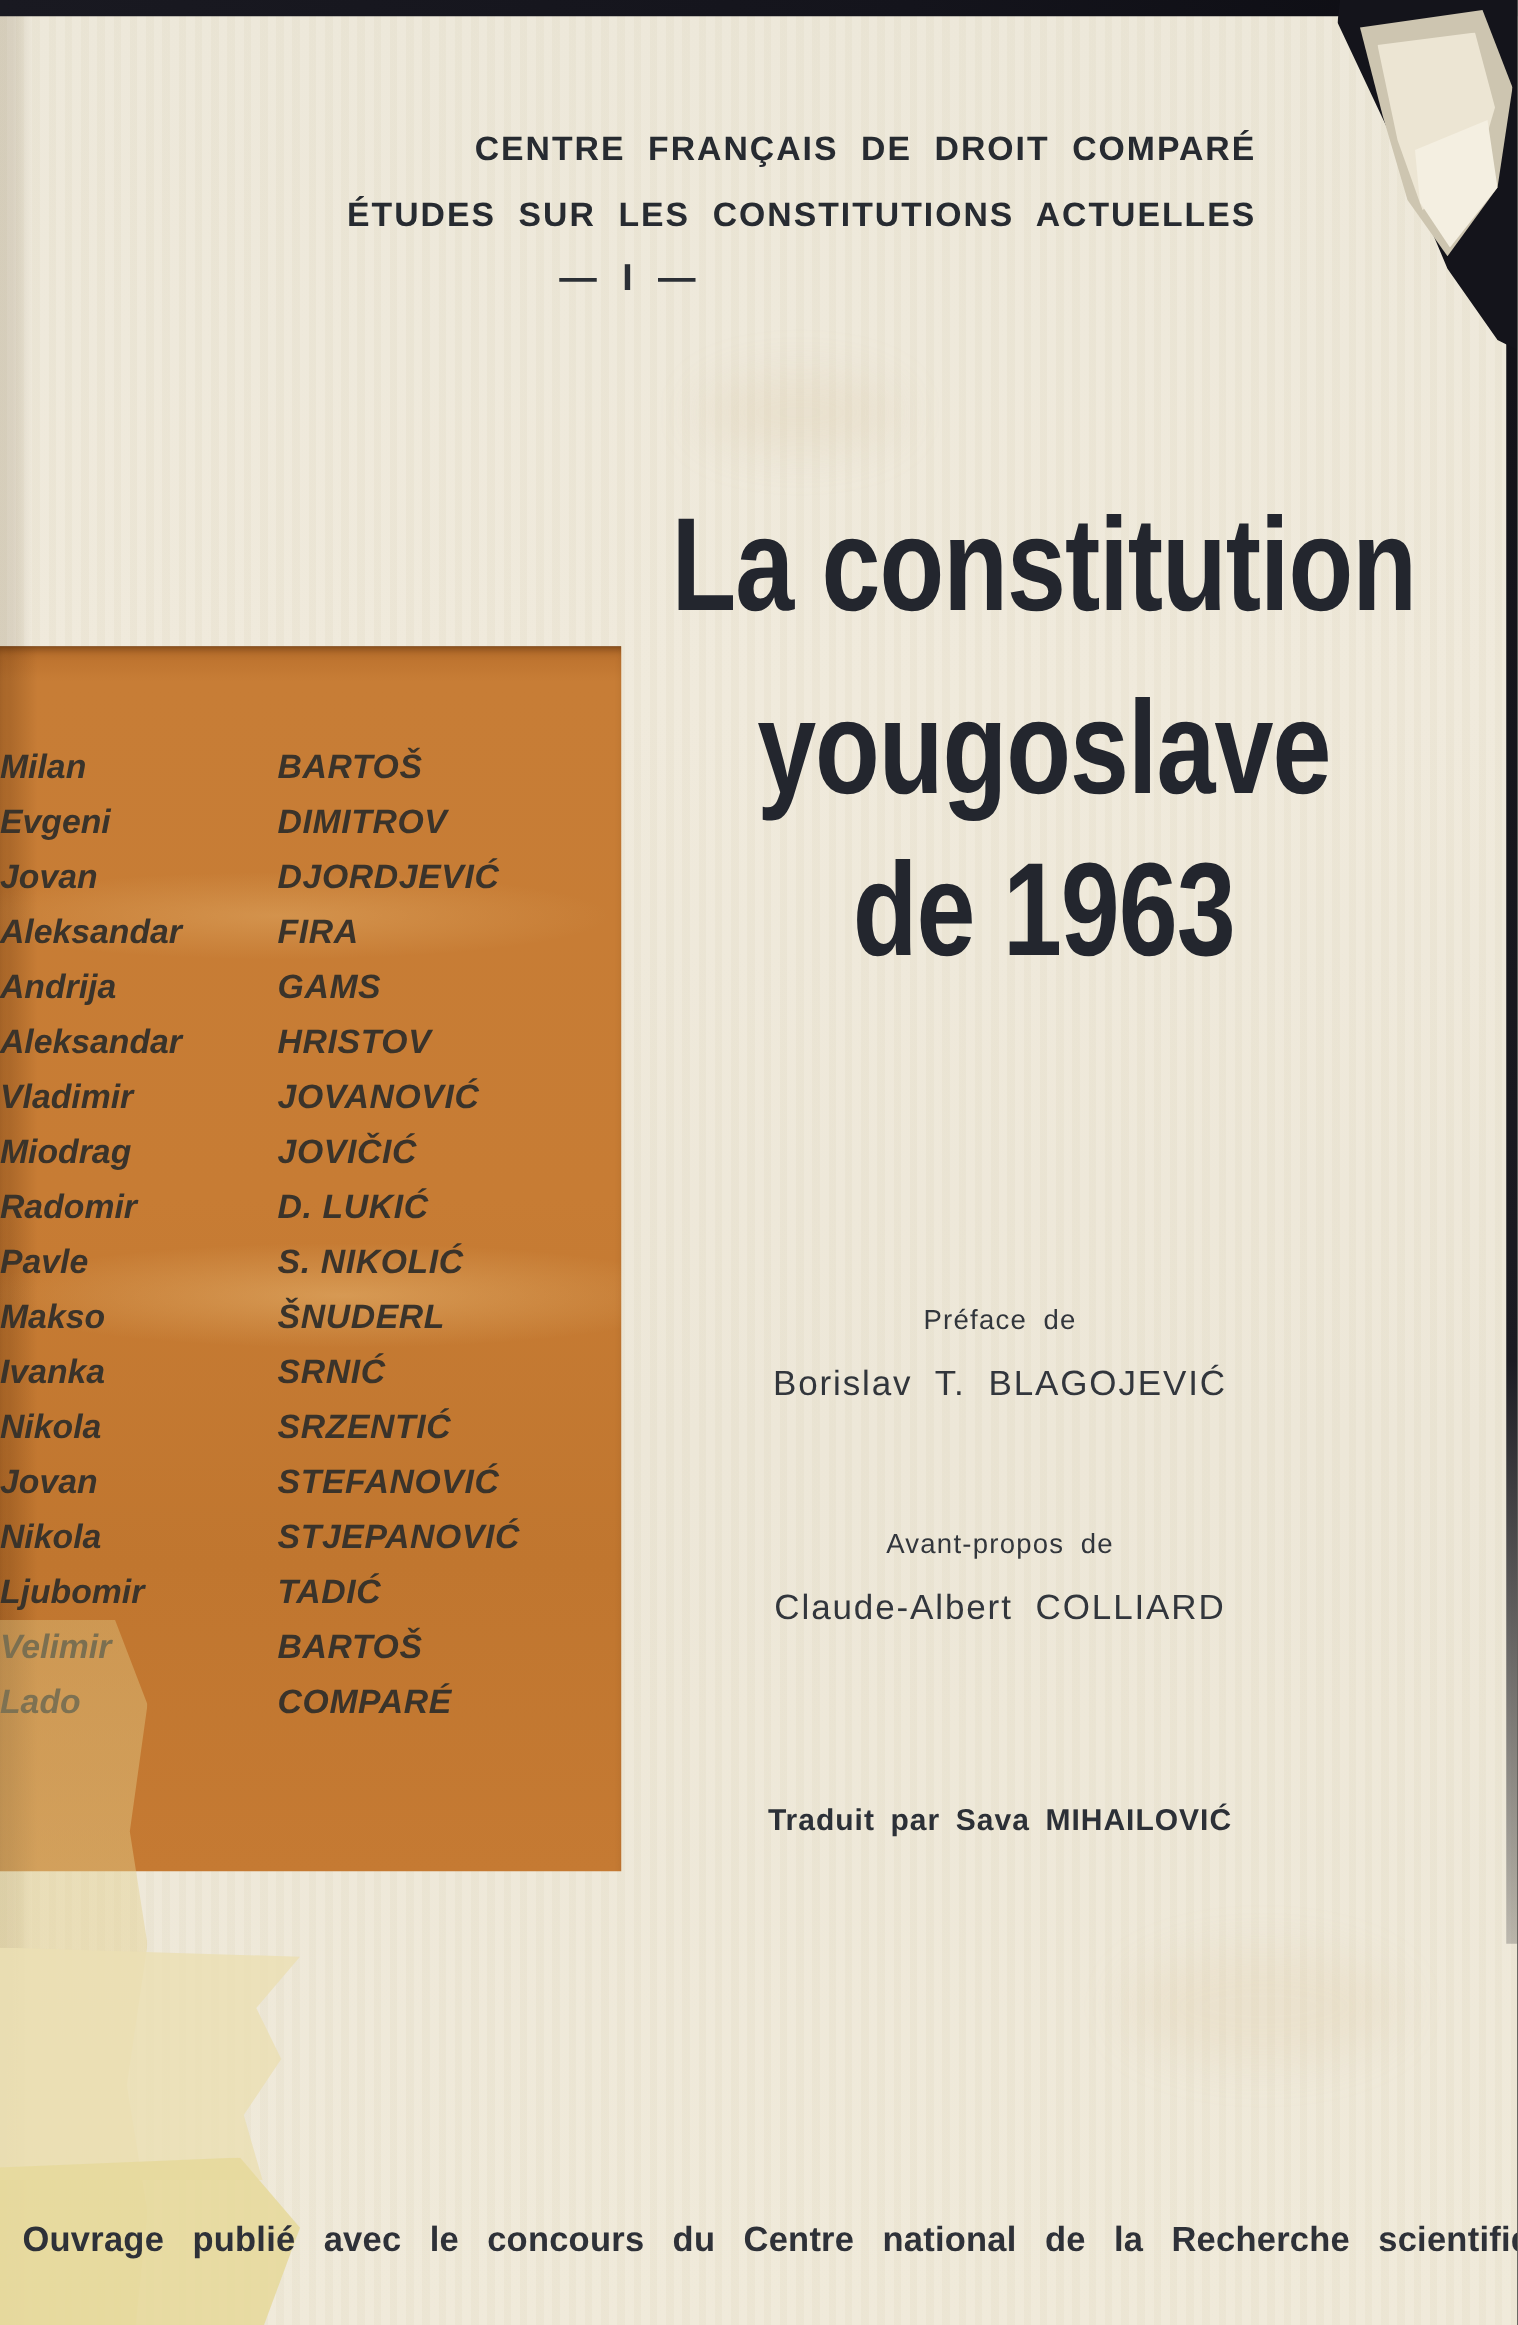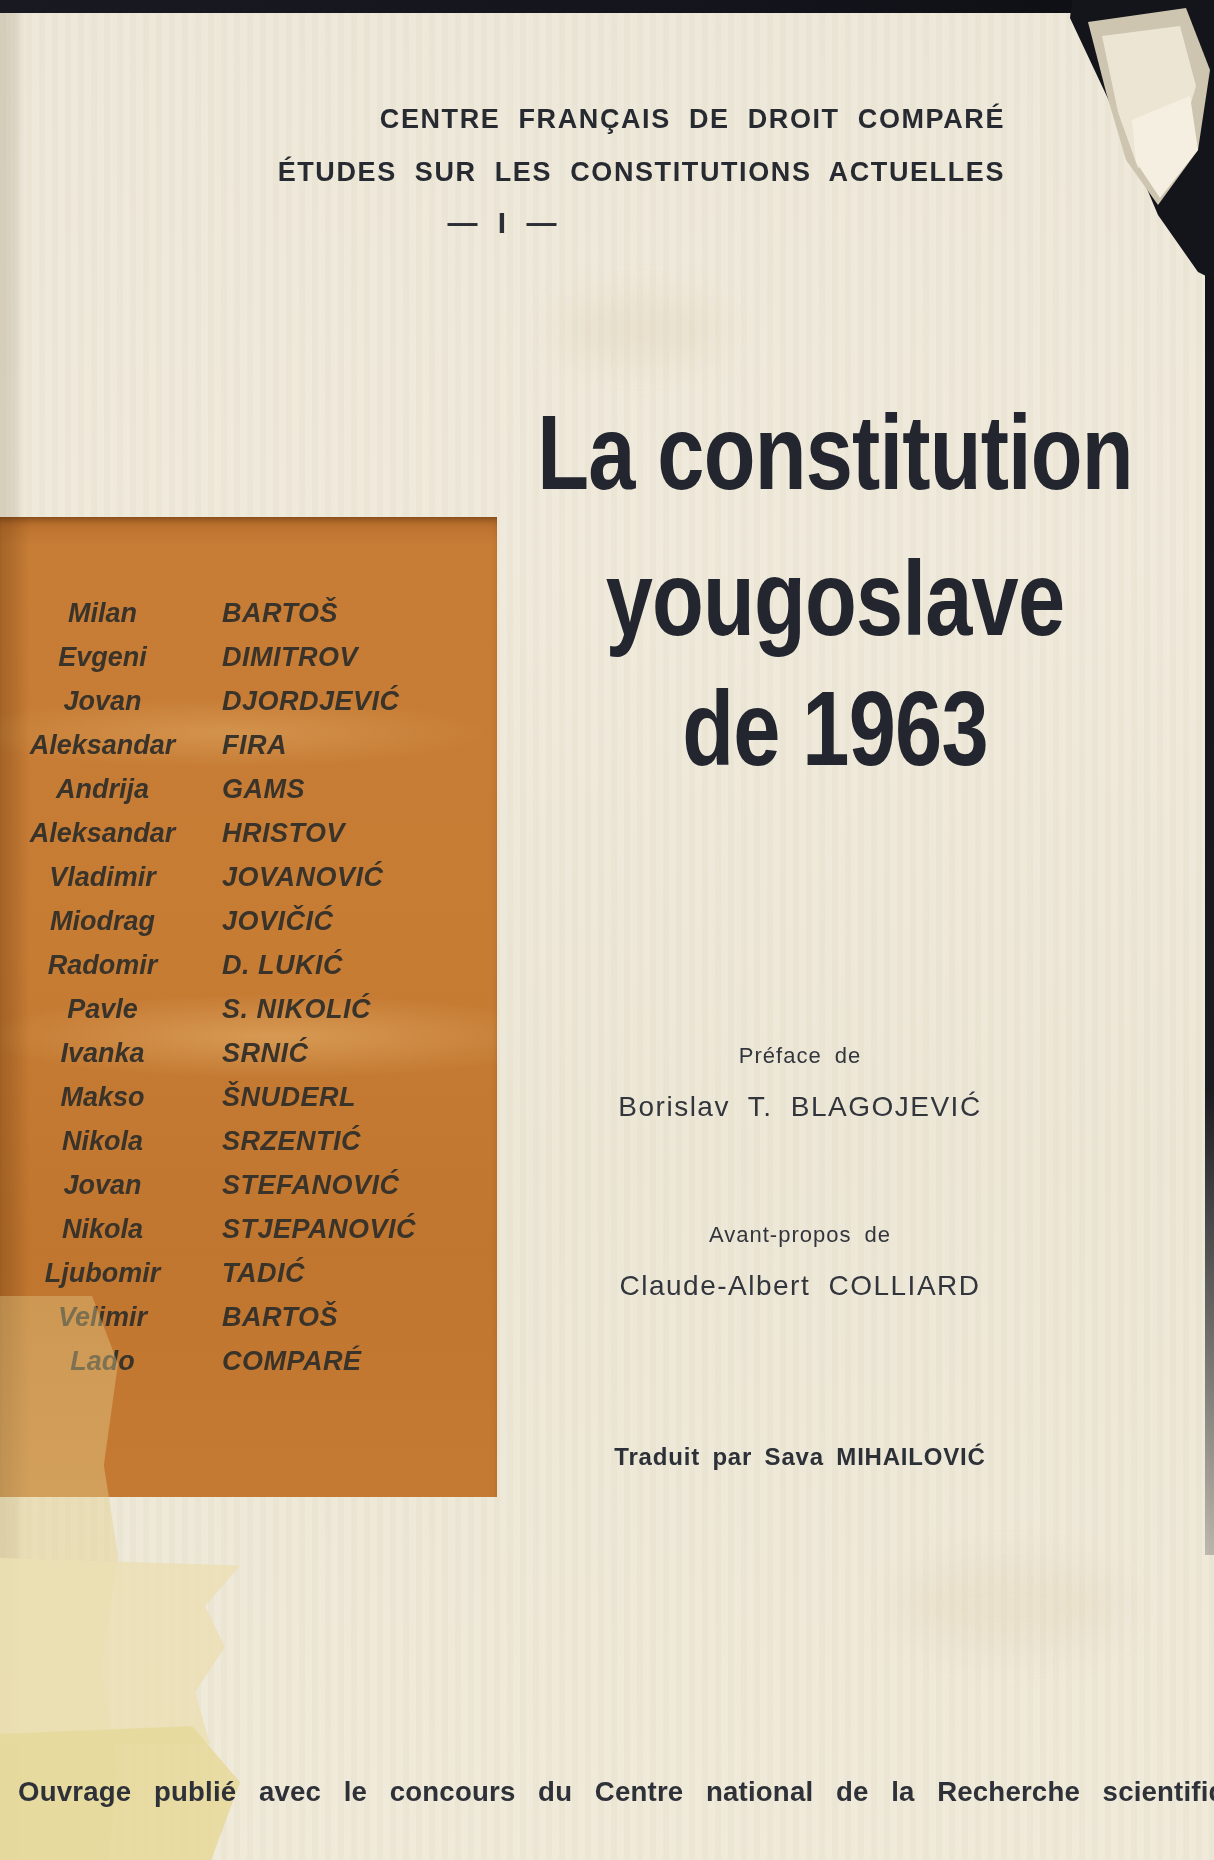--- a/index.html
+++ b/index.html
@@ -41,21 +41,21 @@
     background:
       radial-gradient(ellipse 420px 60px at 55% 53%, rgba(255,225,160,.30), rgba(255,225,160,0) 70%),
       radial-gradient(ellipse 380px 50px at 45% 22%, rgba(255,225,160,.22), rgba(255,225,160,0) 70%),
       linear-gradient(90deg, rgba(90,45,10,.25) 0 8px, rgba(0,0,0,0) 30px),
       linear-gradient(180deg,#b96f2c 0,#c77d36 28px,#c77c34 45%,#c0762f 75%,#c57a33 100%);
     box-shadow:inset 0 6px 8px -4px rgba(60,30,5,.55);}
   .authors{position:absolute;left:0;top:74px;width:100%;}
   .author-row{display:grid;grid-template-columns:205px 1fr;column-gap:17px;
     height:44px;align-items:center;
     font-style:italic;font-weight:bold;font-size:27px;color:#3a332a;}
-  .author-row .first{text-align:center;}
+  .author-row .first{text-align:left;}
   .author-row .last{text-align:left;letter-spacing:.5px;}
   
   .title{position:absolute;left:455px;top:0;width:760px;text-align:center;color:#23262e;}
   .title .t{position:absolute;left:0;width:100%;line-height:1;font-weight:bold;font-size:106px;
     transform:scaleX(.8);transform-origin:50% 50%;letter-spacing:-1px;white-space:nowrap;}
   .t1{top:399px;} .t2{top:545px;} .t3{top:675px;}
   
   .credit{position:absolute;left:420px;width:760px;text-align:center;color:#32363c;}
   .credit .label{font-size:22px;letter-spacing:1px;word-spacing:6px;}
   .credit .name{font-size:28px;letter-spacing:1.5px;word-spacing:9px;margin-top:22px;}
@@ -134,26 +134,26 @@
         </div>
       <div class="author-row">
           <span class="first">Radomir</span>
           <span class="last">D. LUKIĆ</span>
         </div>
       <div class="author-row">
           <span class="first">Pavle</span>
           <span class="last">S. NIKOLIĆ</span>
         </div>
       <div class="author-row">
+          <span class="first">Makso</span>
+          <span class="last">ŠNUDERL</span>
+        </div>
+      <div class="author-row">
           <span class="first">Ivanka</span>
           <span class="last">SRNIĆ</span>
-        </div>
-      <div class="author-row">
-          <span class="first">Makso</span>
-          <span class="last">ŠNUDERL</span>
         </div>
       <div class="author-row">
           <span class="first">Nikola</span>
           <span class="last">SRZENTIĆ</span>
         </div>
       <div class="author-row">
           <span class="first">Jovan</span>
           <span class="last">STEFANOVIĆ</span>
         </div>
       <div class="author-row">

